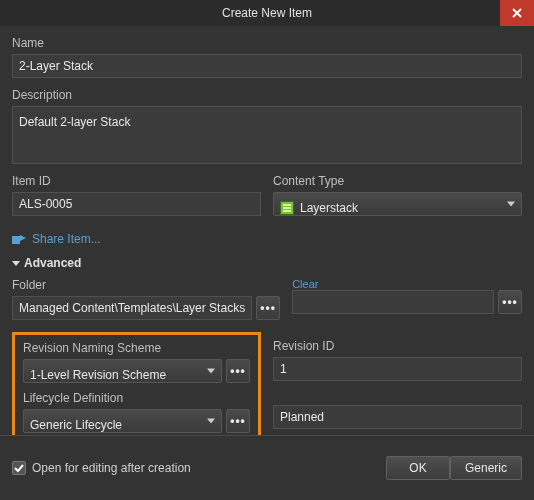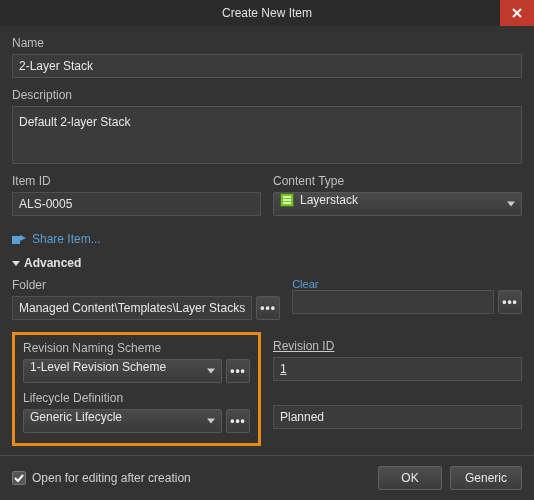--- a/index.html
+++ b/index.html
@@ -51,21 +51,21 @@
   .row { display: flex; gap: 12px; }
   .col { flex: 1; }
   .group { margin-bottom: 10px; }
   .dropdown {
     position: relative;
     background: linear-gradient(#4a4a4a,#3a3a3a);
     border: 1px solid #565656;
     border-radius: 2px;
     height: 24px;
     display: flex;
-    align-items: flex-start;
+    align-items: flex-end;
     padding: 0 22px 0 6px;
     color: #e8e8e8;
     width: 100%;
   }
   .dropdown .chev {
     position: absolute; right: 6px; top: 50%; transform: translateY(-50%);
     border-left: 4px solid transparent;
     border-right: 4px solid transparent;
     border-top: 5px solid #cccccc;
   }
@@ -113,40 +113,40 @@
   .highlight-box {
     border: 3px solid #e88a1a;
     border-radius: 0;
     padding: 6px 8px 10px 8px;
     margin-top: 2px;
   }
   .footer {
     position: absolute;
     left: 0; right: 0; bottom: 0;
     border-top: 1px solid #4a4a4a;
-    padding: 10px 12px;
+    padding: 20px 12px;
     display: flex; align-items: center;
     background: #333333;
   }
   .checkbox {
     width: 14px; height: 14px;
     background: #555; border: 1px solid #777; border-radius: 2px;
     display: inline-flex; align-items: center; justify-content: center;
     margin-right: 6px;
   }
   .checkbox svg { display: block; }
   .footer-label { color: #cfcfcf; flex: 1; }
   .btn {
     min-width: 64px; height: 24px;
     background: linear-gradient(#4e4e4e,#3c3c3c);
     border: 1px solid #606060;
     border-radius: 2px;
     color: #e8e8e8;
     padding: 0 14px;
-    margin-left: 8px;
+    margin-left: 0;
     display: inline-flex; align-items: center; justify-content: center;
   }
   .label-row { display: flex; justify-content: space-between; align-items: baseline; }
 </style>
 </head>
 <body>
 
 <div class="titlebar">
   <span class="title">Create New Item</span>
   <div class="close">
@@ -236,21 +236,21 @@
             <div class="dropdown">
               <span>Generic Lifecycle</span>
               <span class="chev"></span>
             </div>
             <div class="more-btn">•••</div>
           </div>
         </div>
       </div>
     </div>
     <div class="col" style="padding-top:9px;">
-      <div class="group" style="margin-bottom:24px;text-decoration:underline;">
+      <div class="group" style="margin-bottom:24px;">
         <span class="label">Revision ID</span>
         <div class="field"><span>1</span></div>
       </div>
       <div class="group" style="margin-bottom:0; margin-top:20px;">
         <div class="field readonly"><span>Planned</span></div>
       </div>
     </div>
   </div>
 
   <div class="link" style="margin-top:8px;">

